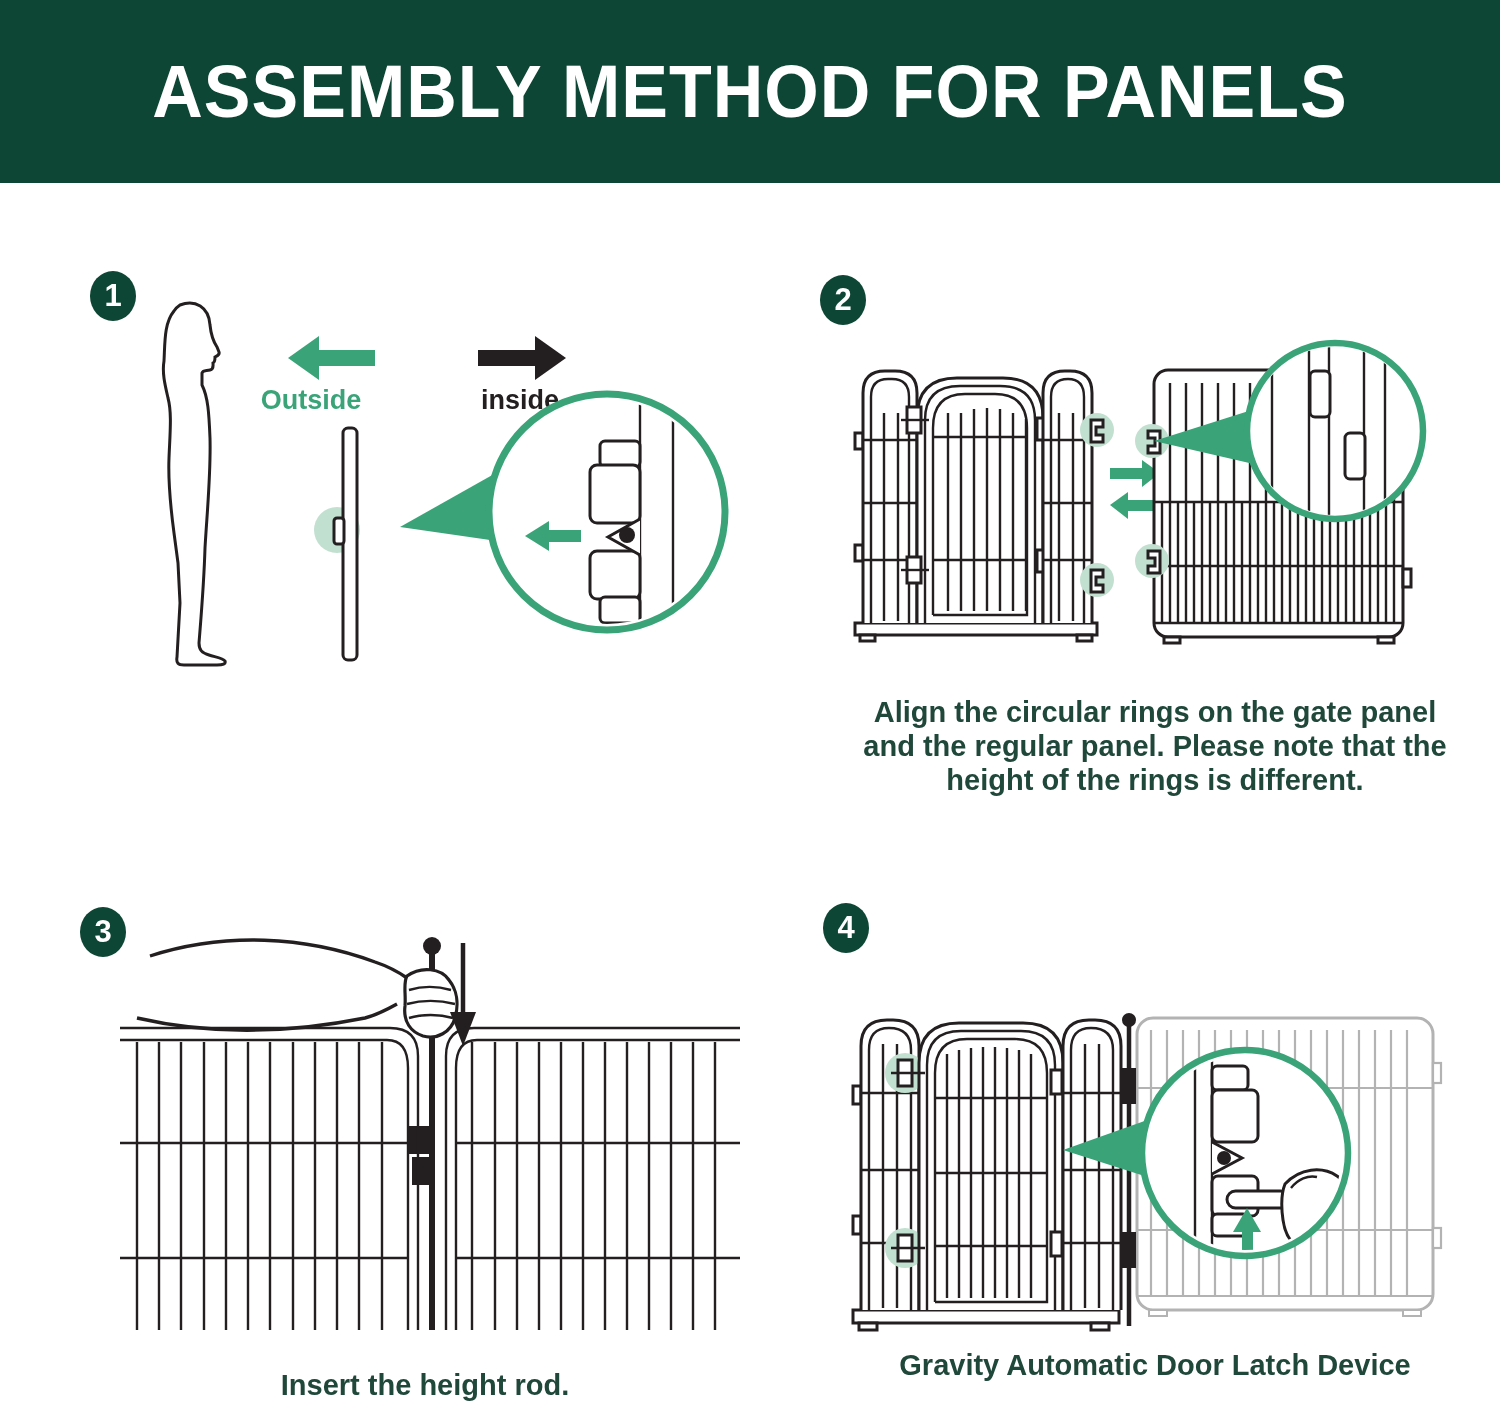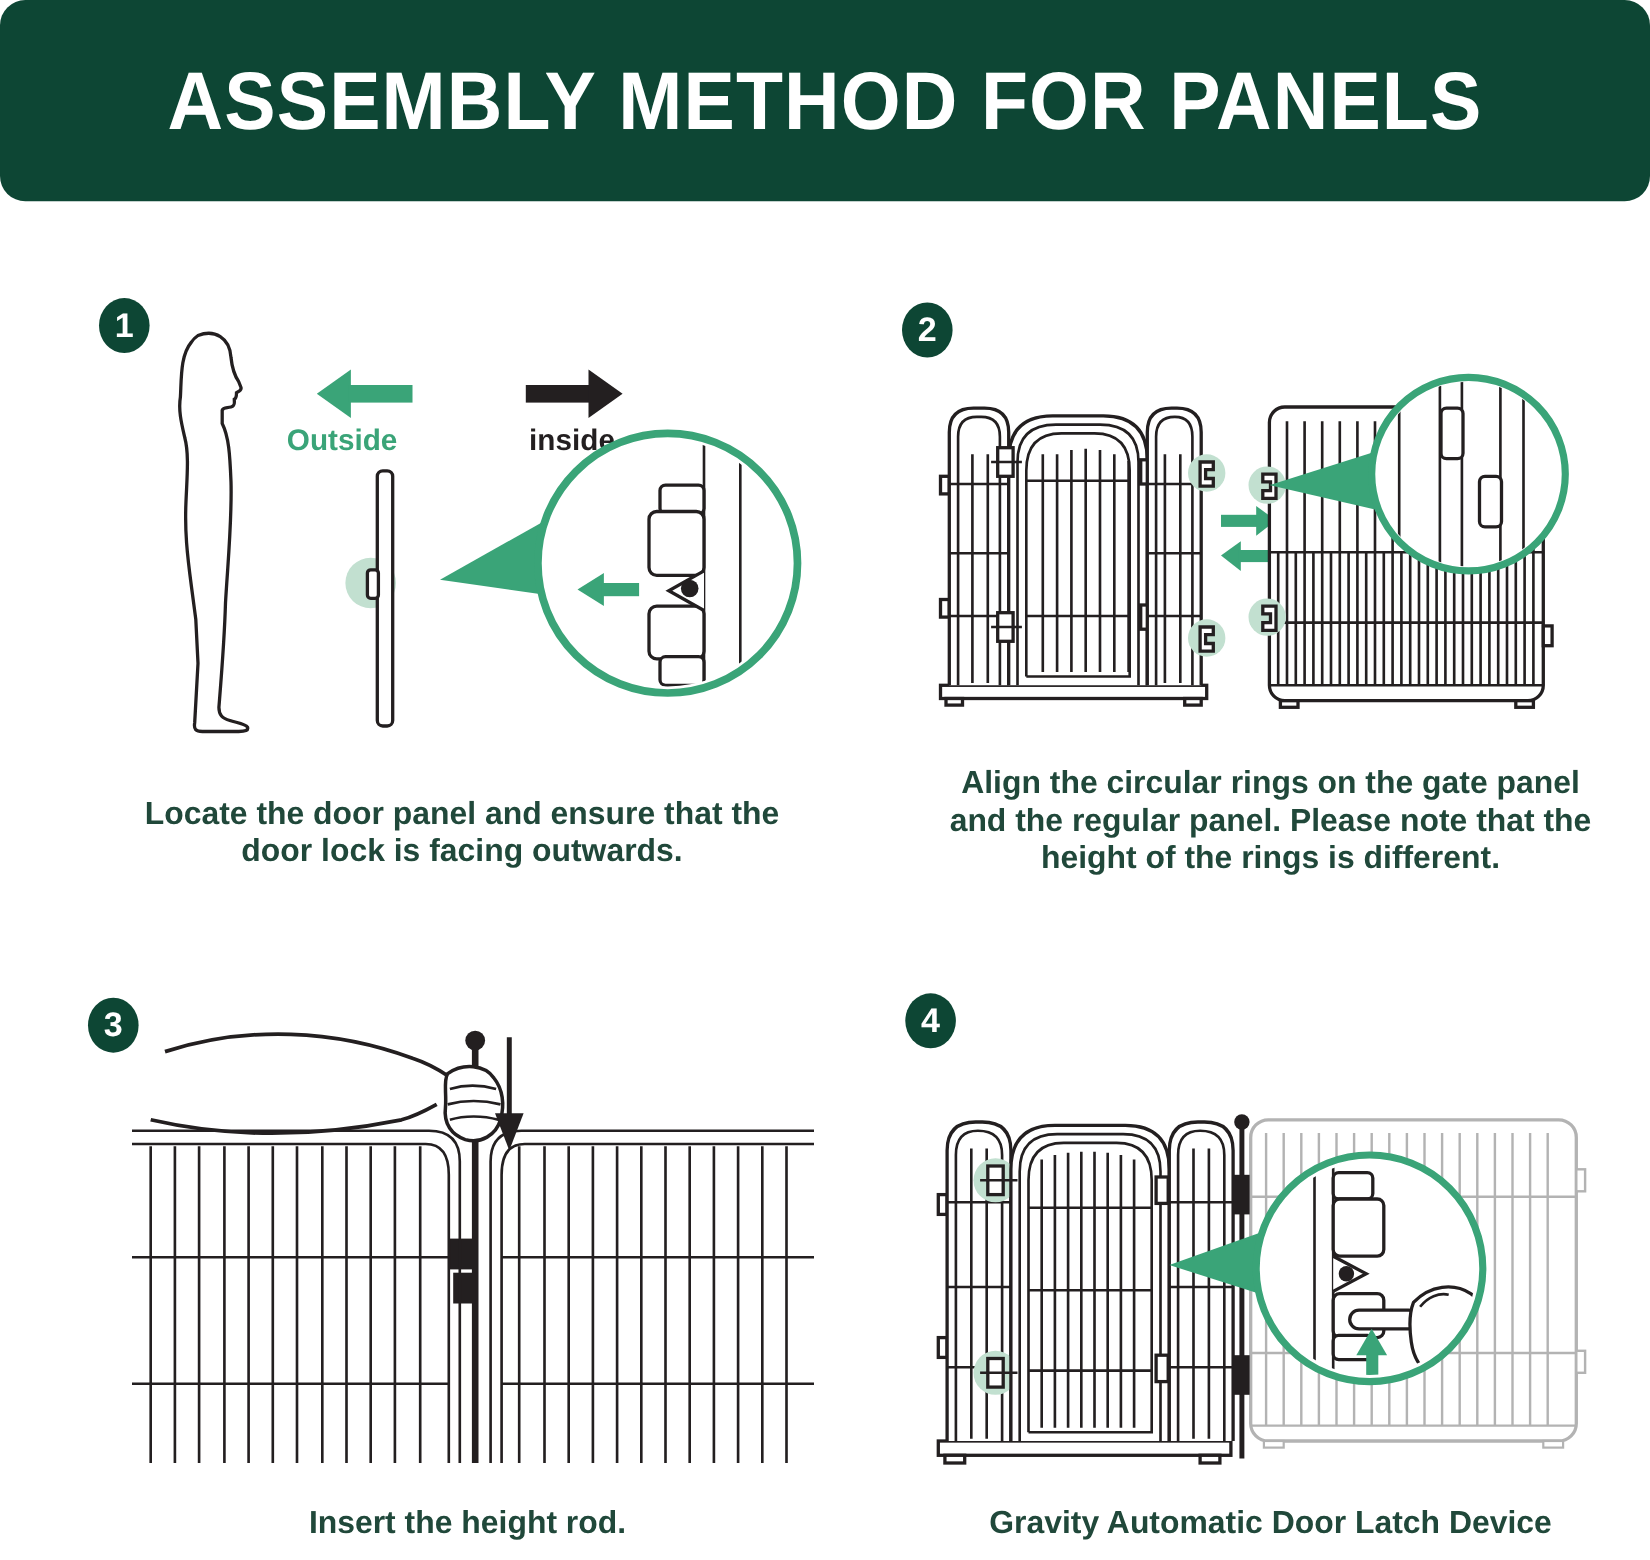--- a/index.html
+++ b/index.html
@@ -1,19 +1,19 @@
 <!DOCTYPE html>
 <html><head>
 <meta charset="utf-8">
 <style>
   html,body{margin:0;padding:0;background:#ffffff;}
   .page{position:relative;width:1500px;height:1418px;background:#ffffff;overflow:hidden;
         font-family:"Liberation Sans",sans-serif;}
   .banner{position:absolute;left:0;top:0;width:1500px;height:183px;
-          display:flex;align-items:center;justify-content:center;border-radius:23px;}
+          display:flex;align-items:center;justify-content:center;}
   .banner h1{margin:0;font-size:70px;font-weight:800;letter-spacing:1px;color:#ffffff;
              transform:scaleY(1.06);}
   .cell{position:absolute;}
   .cell1{left:0;top:183px;width:750px;height:665px;}
   .cell2{left:750px;top:183px;width:750px;height:665px;}
   .cell3{left:0;top:848px;width:750px;height:570px;}
   .cell4{left:750px;top:848px;width:750px;height:570px;}
   .badge{position:absolute;width:46px;height:50px;border-radius:50%;
          display:flex;align-items:center;justify-content:center;
          color:#ffffff;font-size:31px;font-weight:bold;}
@@ -79,21 +79,20 @@
         <rect class="oln" x="545" y="324" width="40" height="26" rx="5"></rect>
         <path d="M585,246 L553,264 L585,282" fill="#ffffff" stroke="#231f20" stroke-width="3"></path>
         <circle cx="572" cy="262" r="8" fill="#231f20"></circle>
         <g fill="#3aa478">
           <polygon points="470,263 494,248 494,278"></polygon>
           <rect x="492" y="257" width="34" height="12"></rect>
         </g>
       </g>
     </svg>
 
-    <div class="caption" style="left:110px;top:540px;width:620px;">Locate the door panel and ensure that the door lock is facing outwards.</div>
   </div>
 
   <div class="cell cell2">
     <div class="badge" style="left:70px;top:92px;background:#0d4634;">
       <span>2</span>
     </div>
 
     <svg style="left:60px;top:150px;" width="680" height="320" viewBox="0 0 680 320">
       <defs>
           <clipPath id="mag2clip">
@@ -286,16 +285,16 @@
                    C496,237 490,226 488,212 C486,198 486,186 490,176 Z" fill="#ffffff" stroke="#231f20" stroke-width="3"></path>
           <path d="M496,180 C503,171 513,167 522,169" fill="none" stroke="#231f20" stroke-width="2.4"></path>
         </g>
         <g fill="#3aa478">
           <polygon points="452,200 438,224 466,224"></polygon>
           <rect x="447" y="222" width="11" height="24"></rect>
         </g>
       </g>
     </svg>
 
-    <div class="caption" style="left:60px;top:520px;width:690px;">Gravity Automatic Door Latch Device</div>
+    <div class="caption" style="left:60px;top:500px;width:690px;">Gravity Automatic Door Latch Device</div>
   </div>
 
 </div>
 
 </body></html>

